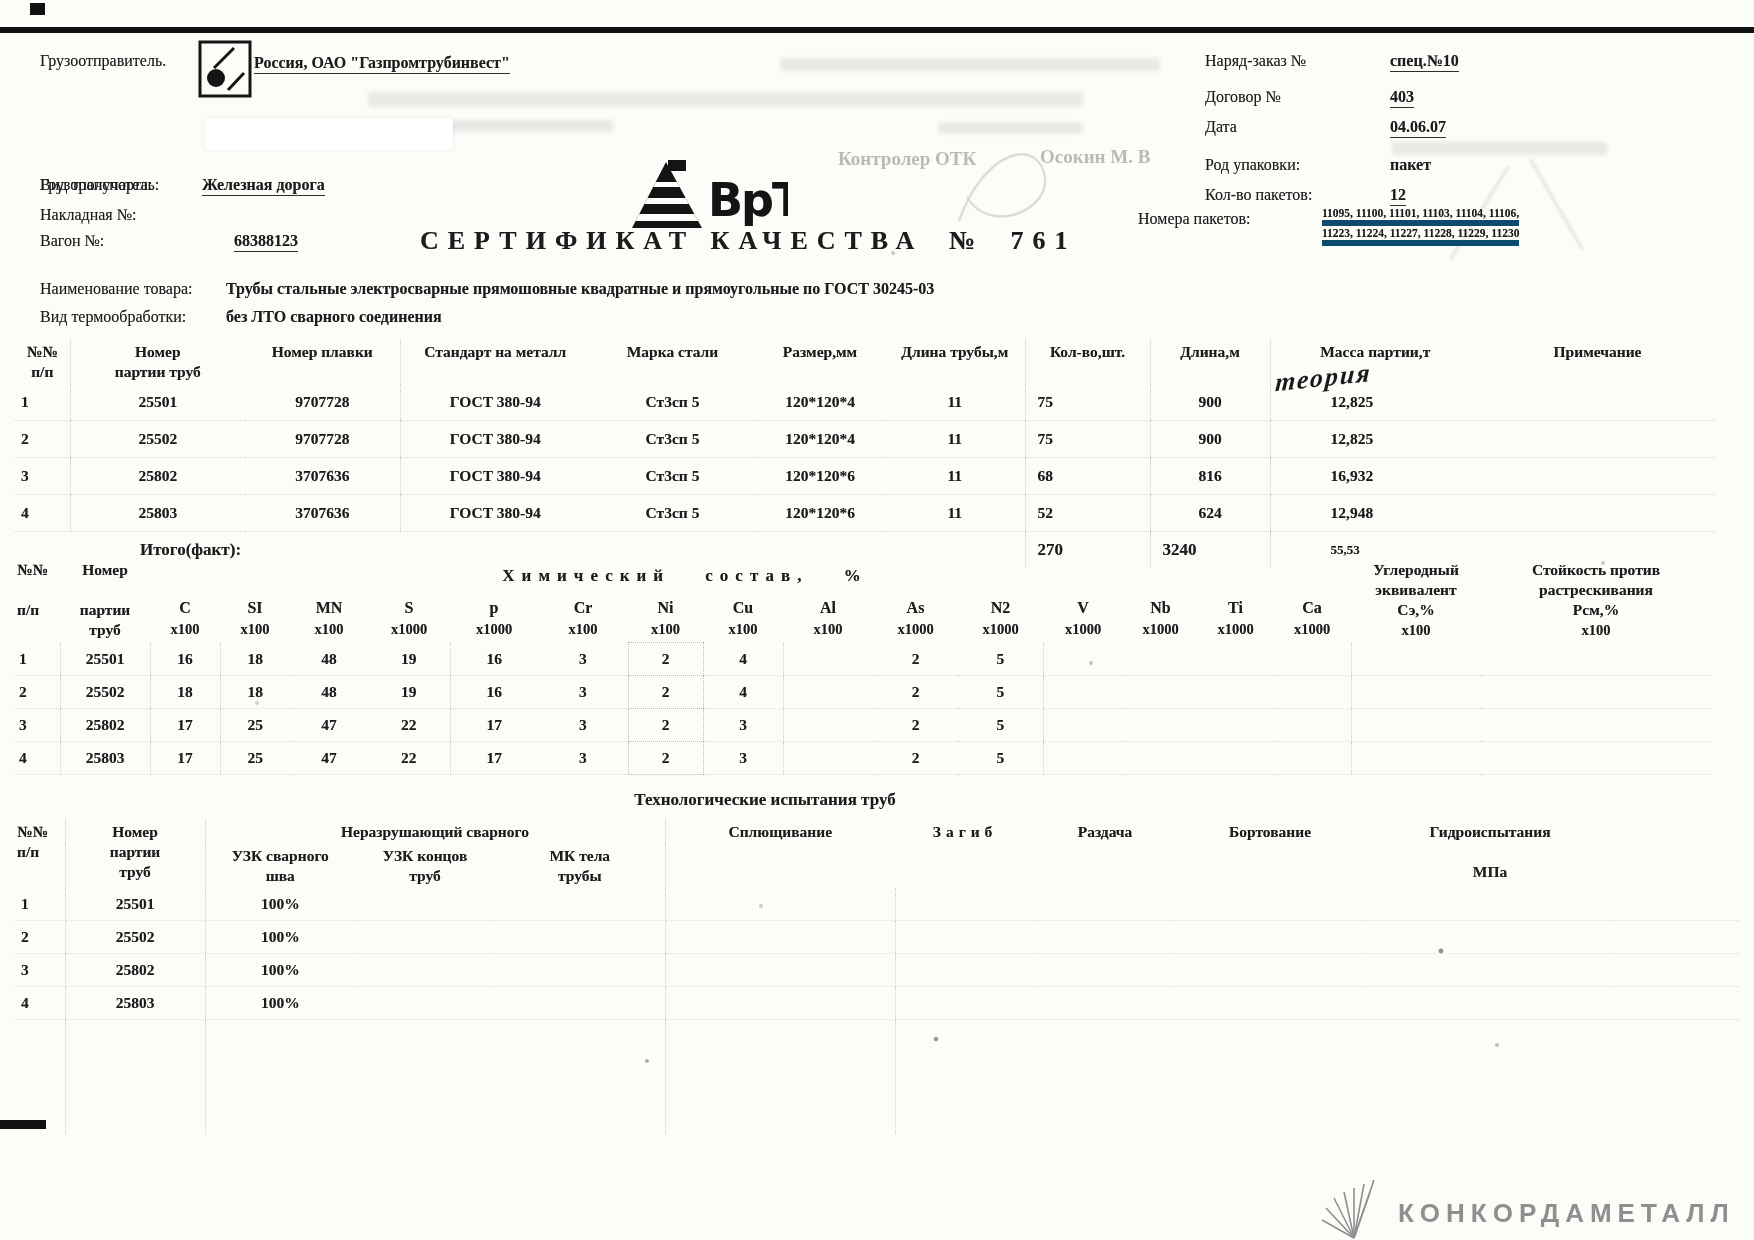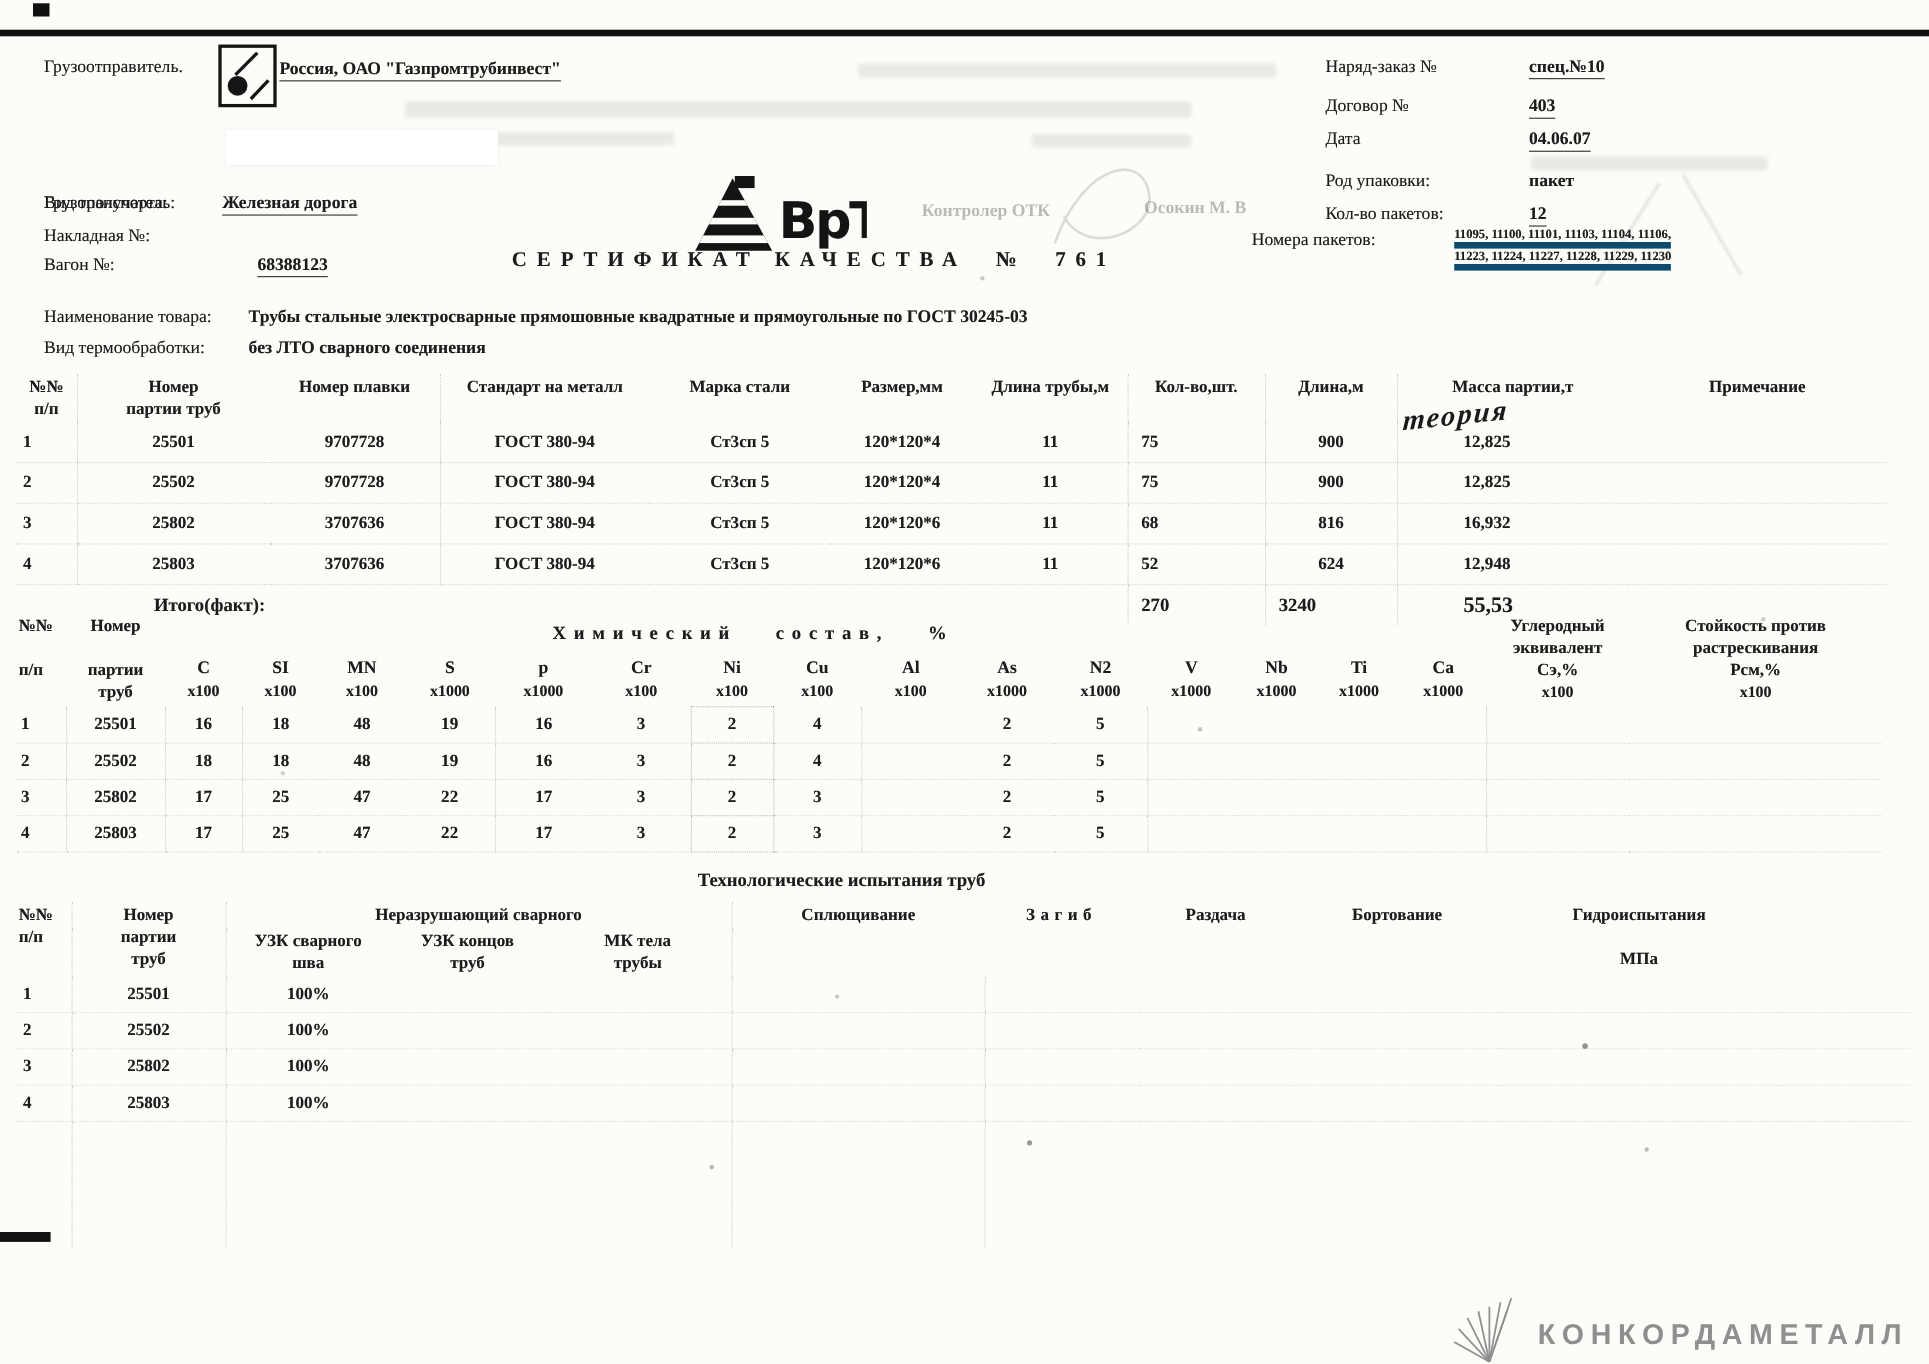--- a/index.html
+++ b/index.html
@@ -9,21 +9,21 @@
     font-family:"Liberation Serif","DejaVu Serif",serif;
     color:#1c1c1c;
     text-shadow:0 0 0.6px rgba(25,25,25,0.45);
   }
   .pos{position:absolute;white-space:nowrap;}
   .lbl{font-size:16px;font-weight:400;}
   .val{font-size:16px;font-weight:700;}
   .und{border-bottom:1.4px solid #2e2e2c;padding-bottom:1px;}
   .smallnums{font-size:11.5px;font-weight:700;line-height:14px;}
   .smallnums span{border-bottom:6px solid #0c4a6e;display:inline-block;}
-  .cert-title{font-size:19px;font-weight:700;letter-spacing:9px;}
+  .cert-title{font-size:26px;font-weight:700;letter-spacing:9px;}
   .cert-title .gap{margin-left:26px;}
   .sec-title{font-size:17px;font-weight:700;}
   .chem-title{letter-spacing:7px;word-spacing:24px;}
   .sp{letter-spacing:5px;}
   .topline{position:absolute;left:0;top:27px;width:1754px;height:6px;background:#101010;}
   .corner-tick{position:absolute;left:30px;top:3px;width:15px;height:12px;background:#101010;}
   .blcorner{position:absolute;left:0;top:1120px;width:46px;height:9px;background:#111;}
   .redact{position:absolute;left:205px;top:118px;width:248px;height:32px;background:#ffffff;box-shadow:0 0 4px rgba(0,0,0,0.07);}
   
   .t{position:absolute;border-collapse:collapse;table-layout:fixed;font-size:15.5px;font-weight:700;}
@@ -43,21 +43,21 @@
   .totlabel{text-align:left !important;padding-left:70px !important;font-size:17px;}
   .qleft{text-align:left !important;padding-left:12px !important;}
   .handwrite{
     position:absolute;left:4px;top:21px;
     font-style:italic;font-size:26px;font-weight:600;letter-spacing:2px;
     transform:rotate(-6deg) skewX(-10deg);color:#1a1a1a;text-shadow:none;
   }
   .relcell{position:relative;}
   
   .ghostbar{position:absolute;background:rgba(110,110,108,0.14);filter:blur(2px);border-radius:3px;}
-  .ghosttext{position:absolute;color:rgba(75,75,75,0.38);font-weight:700;font-size:16px;filter:blur(0.6px);text-shadow:none;white-space:nowrap;margin-top:35px;}
+  .ghosttext{position:absolute;color:rgba(75,75,75,0.38);font-weight:700;font-size:19px;filter:blur(0.6px);text-shadow:none;white-space:nowrap;}
   .ghostline{position:absolute;background:rgba(90,90,90,0.14);filter:blur(1px);}
   
   .wm{position:absolute;left:1398px;top:1198px;font-family:"Liberation Sans","DejaVu Sans",sans-serif;
       color:#8f8f8f;font-size:26px;font-weight:600;letter-spacing:6px;text-shadow:none;}
   .speckles{position:absolute;left:0;top:0;width:2px;height:2px;border-radius:50%;background:transparent;
     box-shadow:
       420px 132px 0 1px rgba(0,0,0,.18), 935px 1038px 0 1.3px rgba(0,0,0,.4),
       1440px 950px 0 1.5px rgba(0,0,0,.42), 646px 1060px 0 1px rgba(0,0,0,.3),
       1205px 352px 0 1px rgba(0,0,0,.2), 256px 702px 0 1px rgba(0,0,0,.17),
       1602px 562px 0 1px rgba(0,0,0,.2), 892px 252px 0 1px rgba(0,0,0,.2),
@@ -237,21 +237,21 @@
       </tr>
       <tr class="tot">
         <td></td>
         <td colspan="2" class="totlabel">Итого(факт):</td>
         <td></td>
         <td></td>
         <td></td>
         <td></td>
         <td class="vl qleft" style="font-size:17px;">270</td>
         <td class="vl qleft" style="font-size:17px;">3240</td>
-        <td class="vl qleft" style="padding-left:60px !important;font-size:20px;">55,53</td>
+        <td class="vl qleft" style="padding-left:60px !important;font-size:13px;">55,53</td>
         <td></td>
       </tr>
     </tbody>
   </table>
 
   <div class="pos sec-title chem-title" style="left:450px;top:566px;width:470px;text-align:center;white-space:nowrap;">Химический состав, %</div>
 
   <table class="t t2" style="left:15px;top:556px;width:1696px;">
     <colgroup>
       <col style="width:45px">

